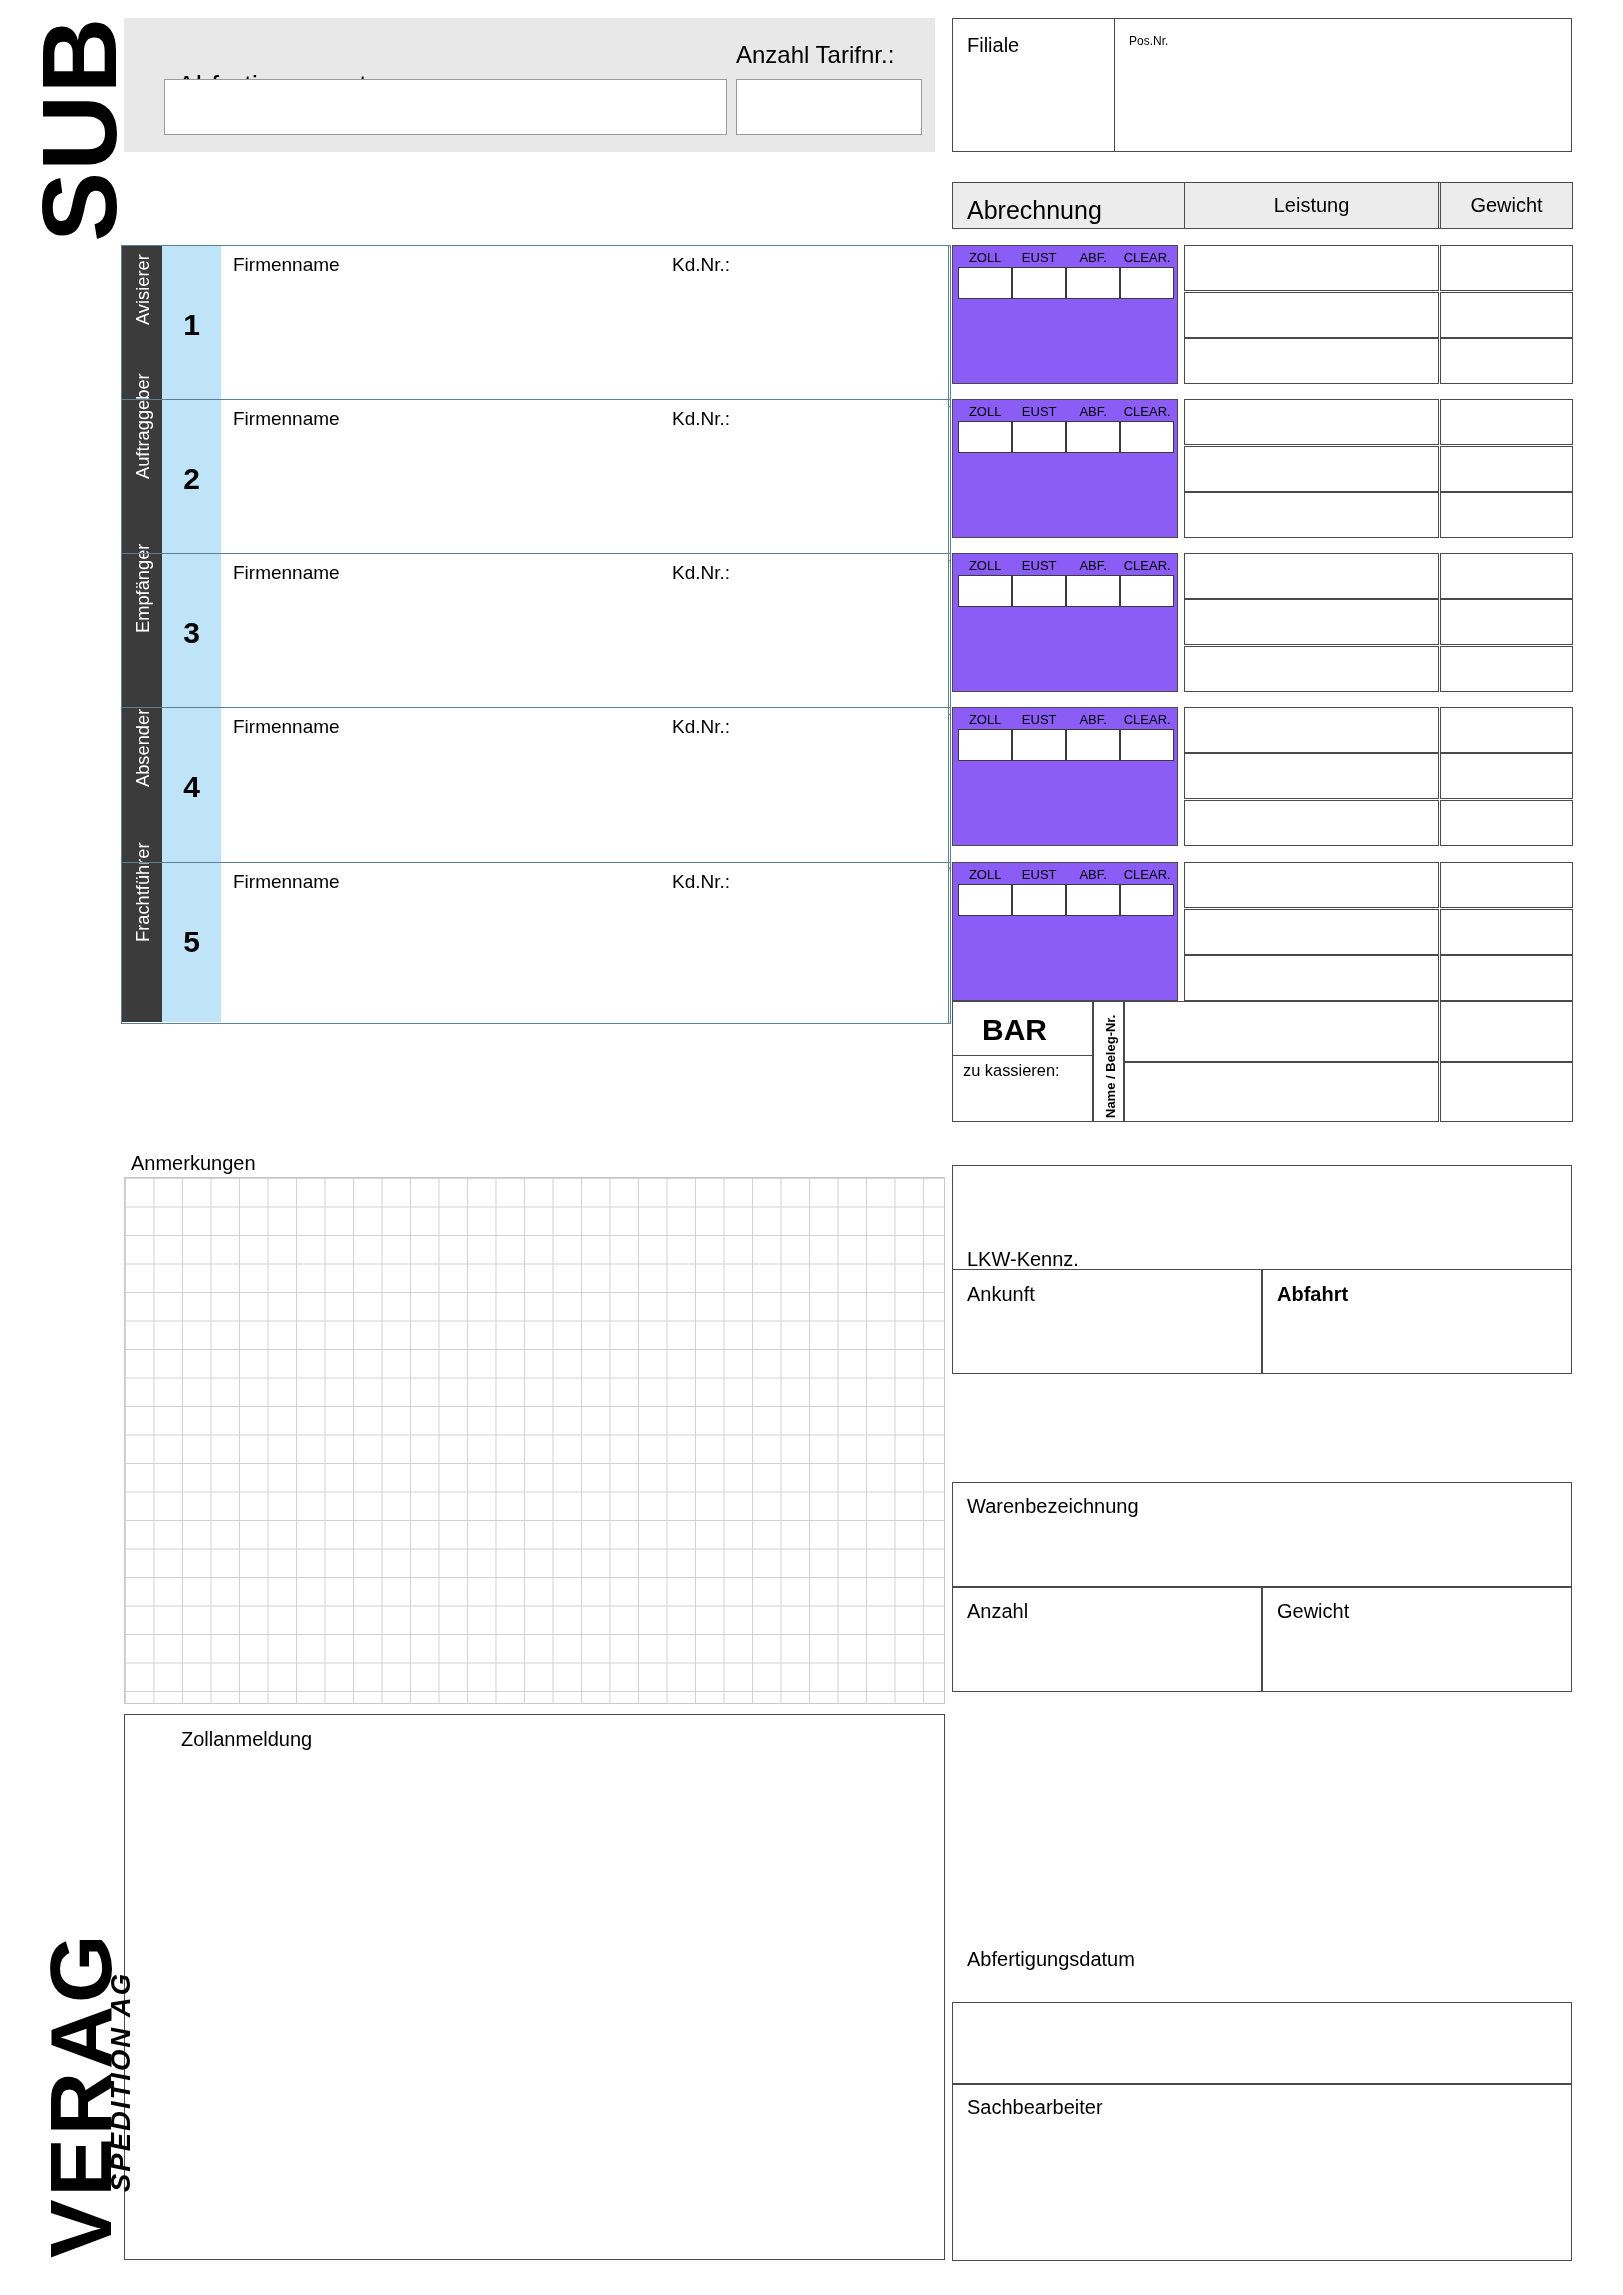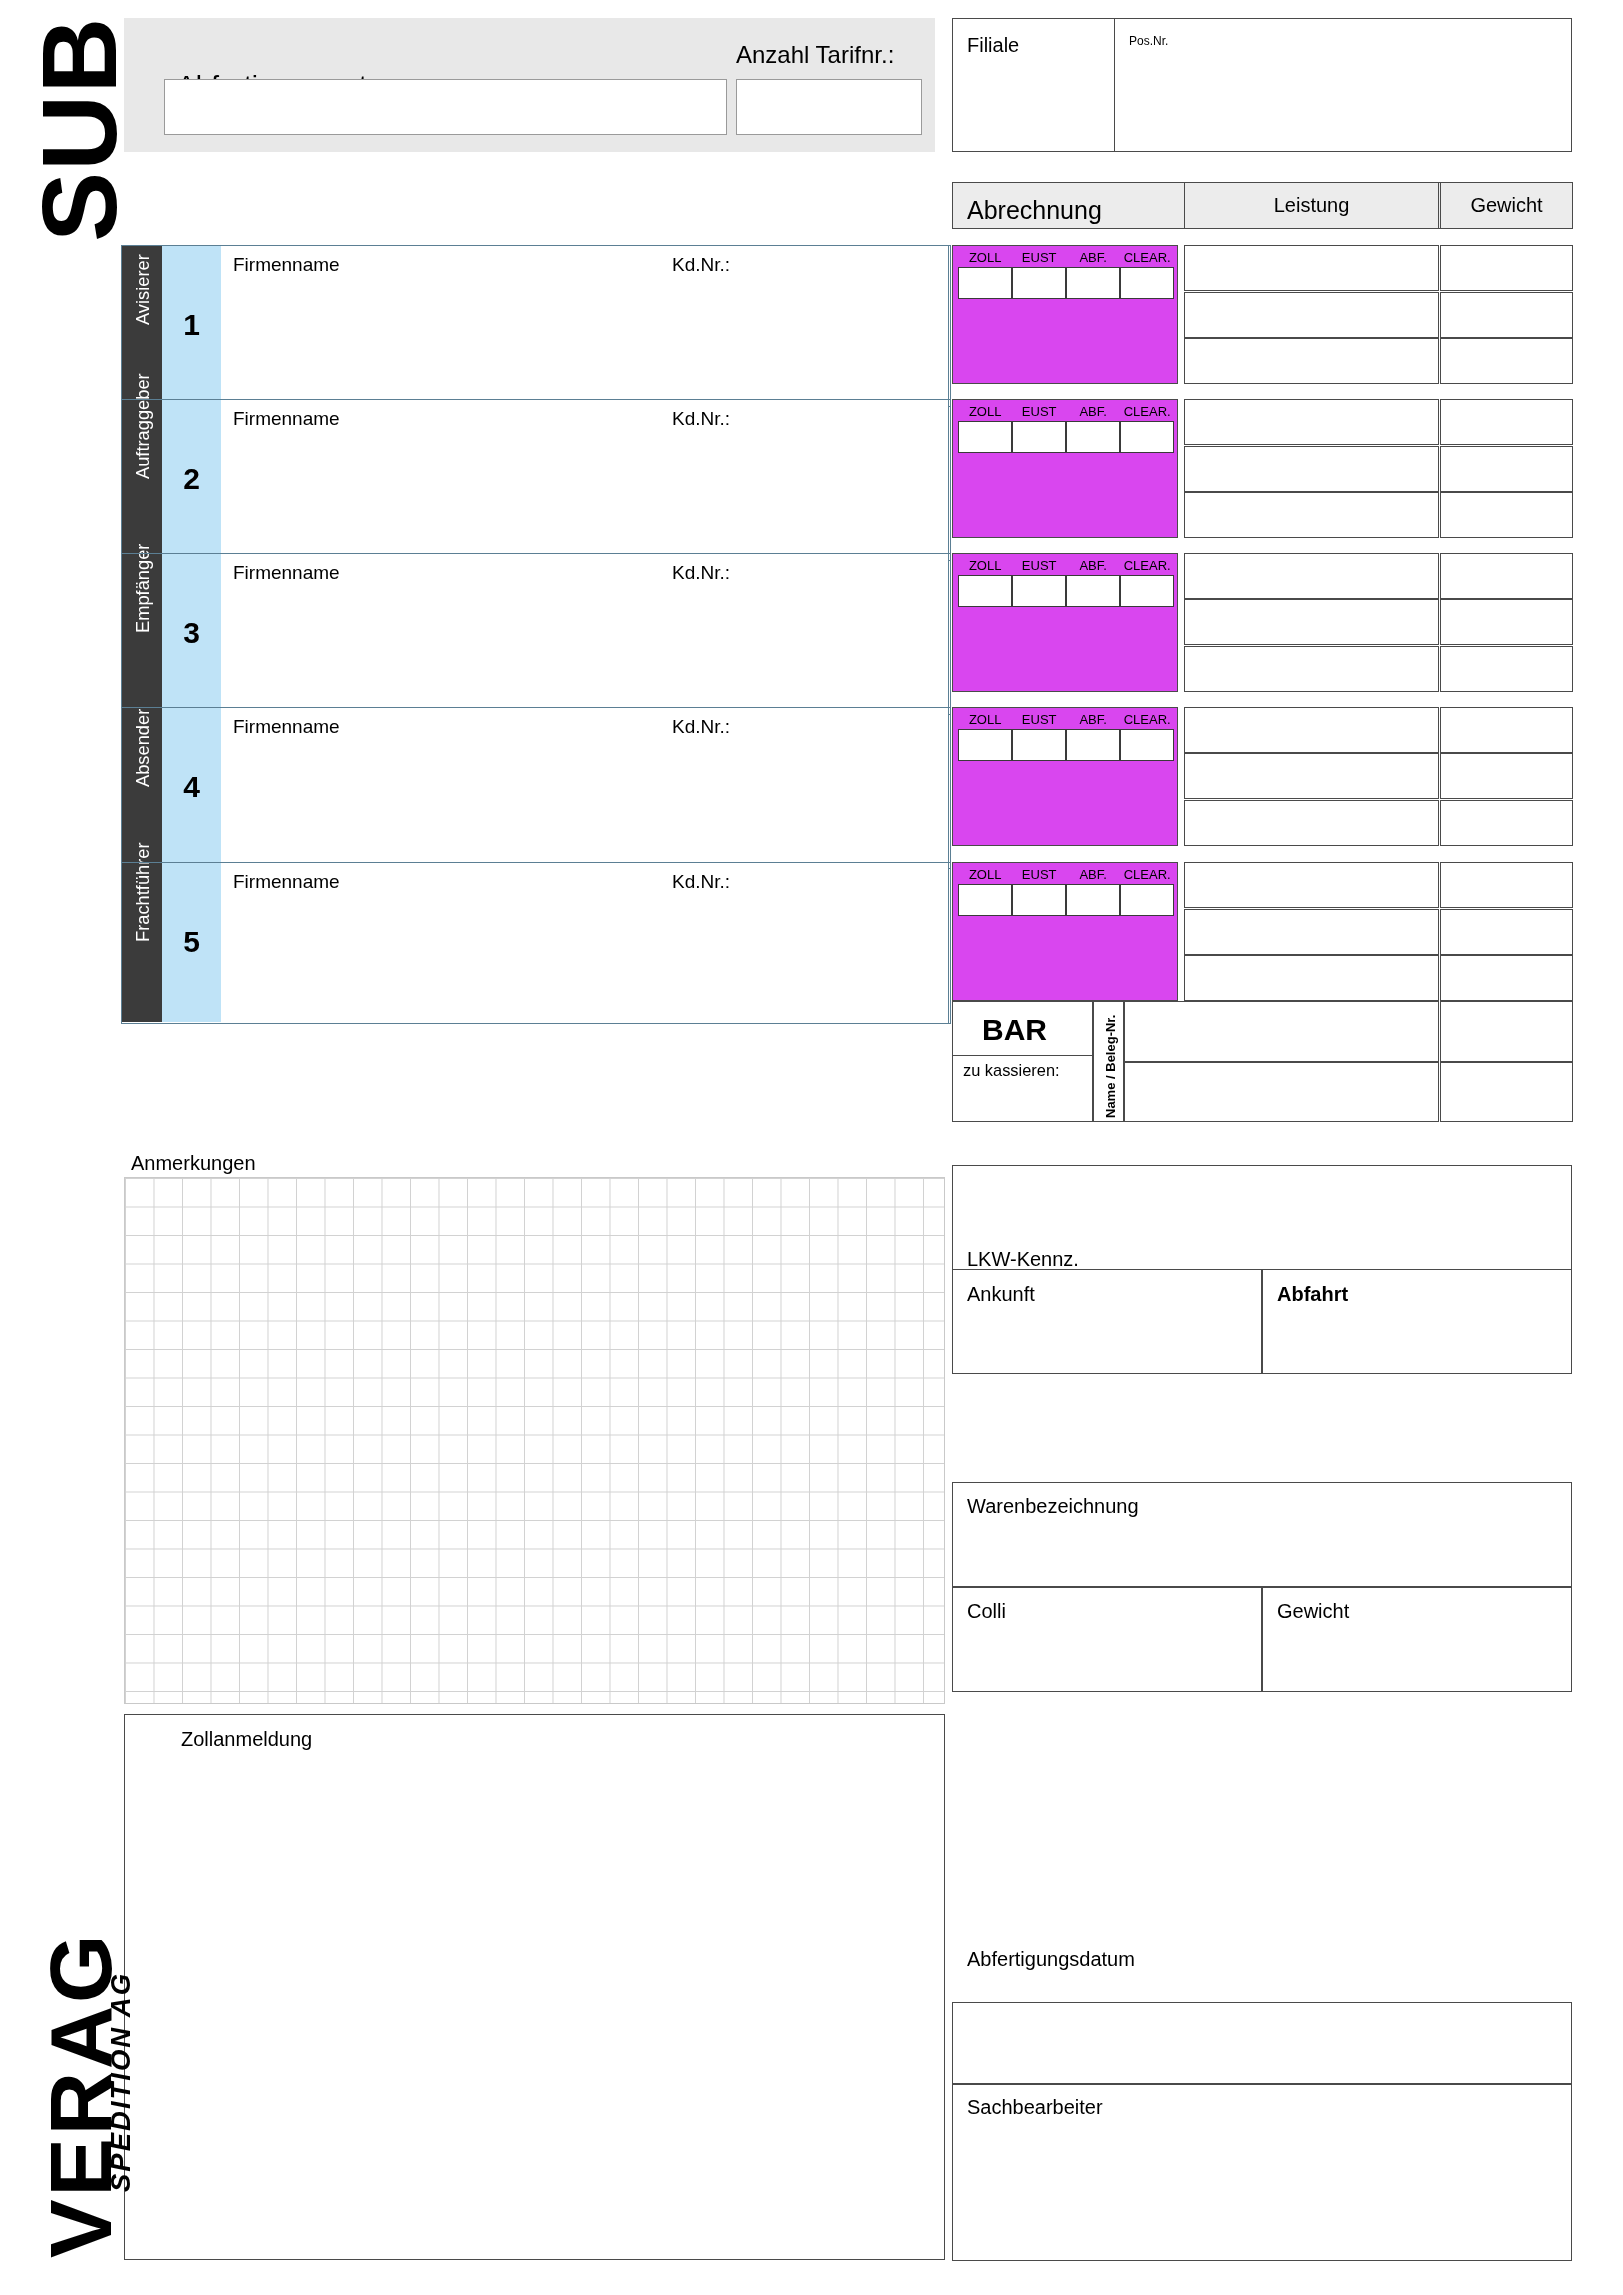--- a/index.html
+++ b/index.html
@@ -119,21 +119,21 @@
     background: #ffffff; border: 1.3px solid #5b7f94; border-left: none;
   }
   .party-outline {
     position: absolute; left: 0; top: 0; width: 100%; height: 100%;
     border: 1.3px solid #5b7f94; pointer-events: none;
   }
   .firmenname { position: absolute; left: 13px; top: 7.9px; font-size: 19px; }
   .kdnr { position: absolute; left: 452px; top: 7.9px; font-size: 19px; }
 
   
-  .chk-group { width: 226px; height: 139px; border: 1.3px solid #4a4a4a; background:#d946ef; }
+  .chk-group { width: 226px; height: 139px; border: 1.3px solid #4a4a4a; background:#8b5cf6; }
   .chk-label-row {
     position: absolute; left: 5.2px; top: 3.9px; width: 216px;
     display: flex;
   }
   .chk-label-row div {
     width: 54px; text-align: center; font-size: 13px;
   }
   .chk-row {
     position: absolute; left: 5.2px; top: 21px; width: 216px;
     display: flex;
@@ -441,21 +441,21 @@
   <div class="abs rbox" style="left:952px; top:1269px; width:310px; height:105px;"></div>
   <div class="rlabel abs" style="left:967px; top:1283px;">Ankunft</div>
 
   <div class="abs rbox" style="left:1262px; top:1269px; width:310px; height:105px;"></div>
   <div class="rlabel abs" style="left:1277px; top:1283px;font-weight:bold;">Abfahrt</div>
 
   <div class="abs rbox" style="left:952px; top:1482px; width:620px; height:105px;"></div>
   <div class="rlabel abs" style="left:967px; top:1495px;">Warenbezeichnung</div>
 
   <div class="abs rbox" style="left:952px; top:1587px; width:310px; height:105px;"></div>
-  <div class="rlabel abs" style="left:967px; top:1600px;">Colli</div>
+  <div class="rlabel abs" style="left:967px; top:1600px;">Anzahl</div>
 
   <div class="abs rbox" style="left:1262px; top:1587px; width:310px; height:105px;"></div>
   <div class="rlabel abs" style="left:1277px; top:1600px;">Gewicht</div>
 
   <div class="abs rbox" id="zoll-box"></div>
   <div class="rlabel abs" id="zoll-label">Zollanmeldung</div>
 
   <div class="abs rbox" style="left:952px; top:2002px; width:620px; height:82px;"></div>
   <div class="rlabel abs" style="left:967px; top:1948px;text-align:center;">Abfertigungsdatum</div>
 

